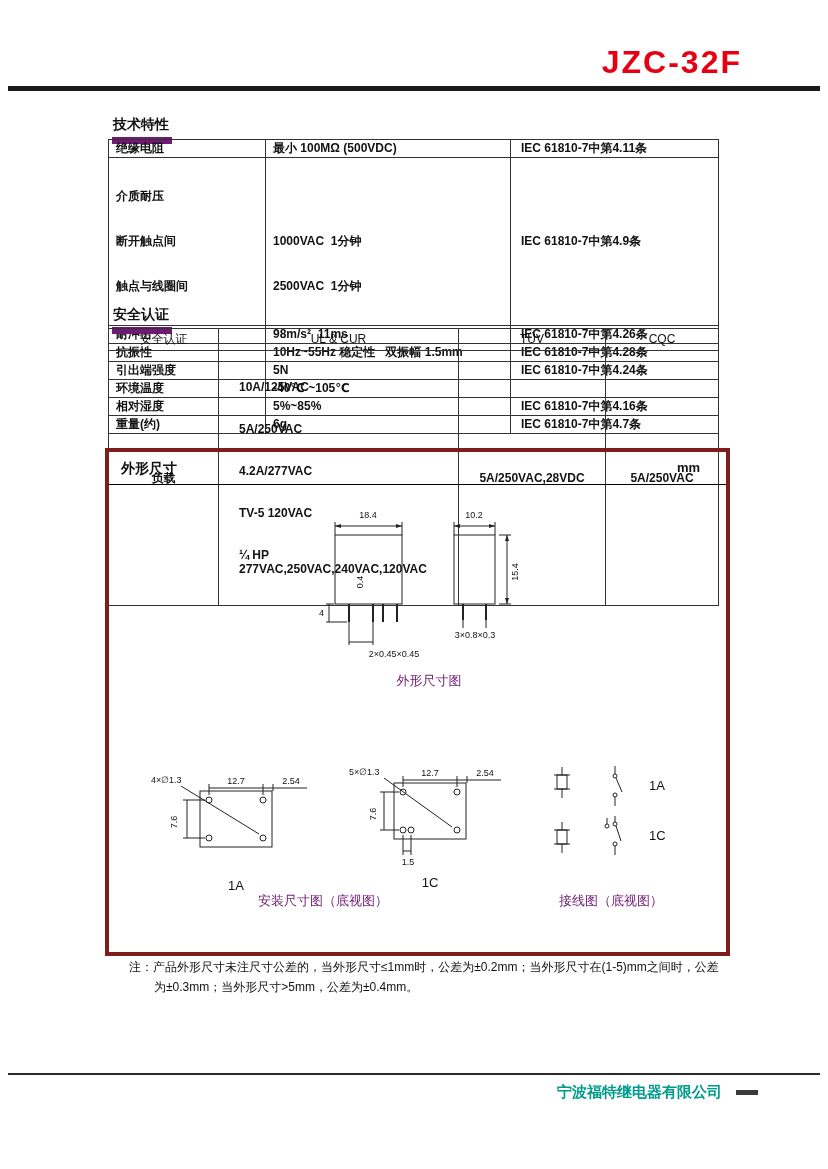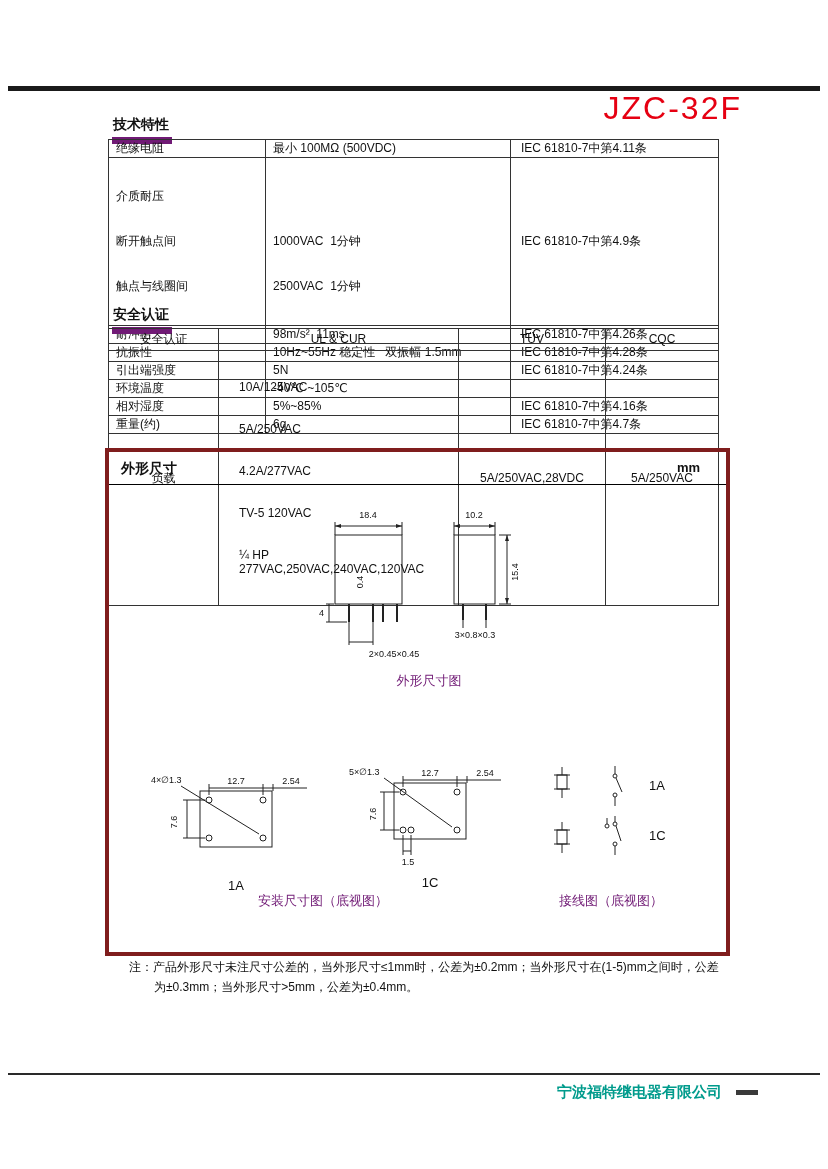--- a/index.html
+++ b/index.html
@@ -1,31 +1,31 @@
 <!DOCTYPE html>
 <html style="--accent-red: #e60012; --footer-teal: #009b8c;"><head>
 <meta charset="utf-8">
 <style>
   * { margin:0; padding:0; box-sizing:border-box; }
   html,body { background:#ffffff; }
   body { font-family:"Liberation Sans","DejaVu Sans",sans-serif; color:#111; }
   .page { position:relative; width:828px; height:1169px; background:#fff; overflow:hidden; }
 
   
-  .brand { position:absolute; top:44px; right:86px; font-size:32px; font-weight:400;
-           letter-spacing:2px; color:var(--accent-red,#e60012);margin-top:46px; }
+  .brand { position:absolute; top:44px; right:86px; font-size:32px; font-weight:700;
+           letter-spacing:2px; color:var(--accent-red,#e60012); }
   .top-rule { position:absolute; left:8px; right:8px; top:86px; height:5px; background:#1a1a1a; }
 
   
   .sec-title { position:absolute; font-size:14px; font-weight:700;
                border-bottom:7px solid #701a75; padding:0 3px 3px 1px; }
 
   
   table { border-collapse:collapse; table-layout:fixed; }
-  td, th { border:1px solid #333; font-size:12px; font-weight:400;
+  td, th { border:1px solid #333; font-size:12px; font-weight:700;
            padding:1px 7px; vertical-align:middle; white-space:pre-wrap; line-height:15px; }
   .tech-table { position:absolute; left:108px; top:139px; width:610px; }
   .tech-table td.std { padding-left:10px; }
   .safety-table { position:absolute; left:108px; top:328px; width:610px; }
   .safety-table th { height:22px; text-align:center; font-weight:400; }
   .safety-table td { height:88px; }
   .safety-table td.center { text-align:center; }
   .safety-table .ul-cell { vertical-align:middle; padding-left:20px; line-height:14px; }
   .spacer-line { height:15px; }
 

